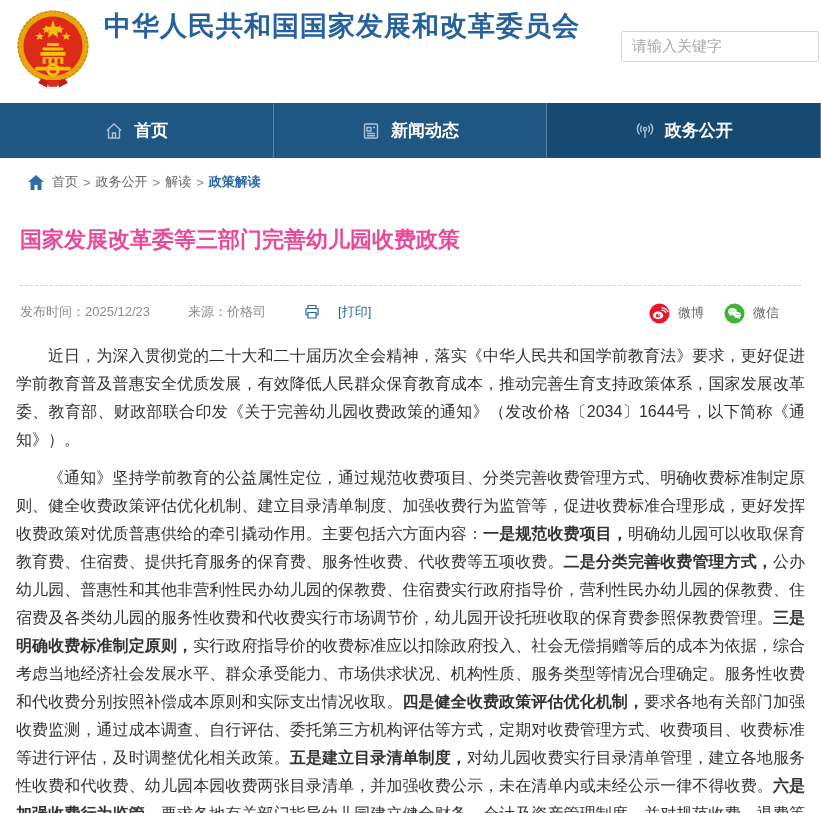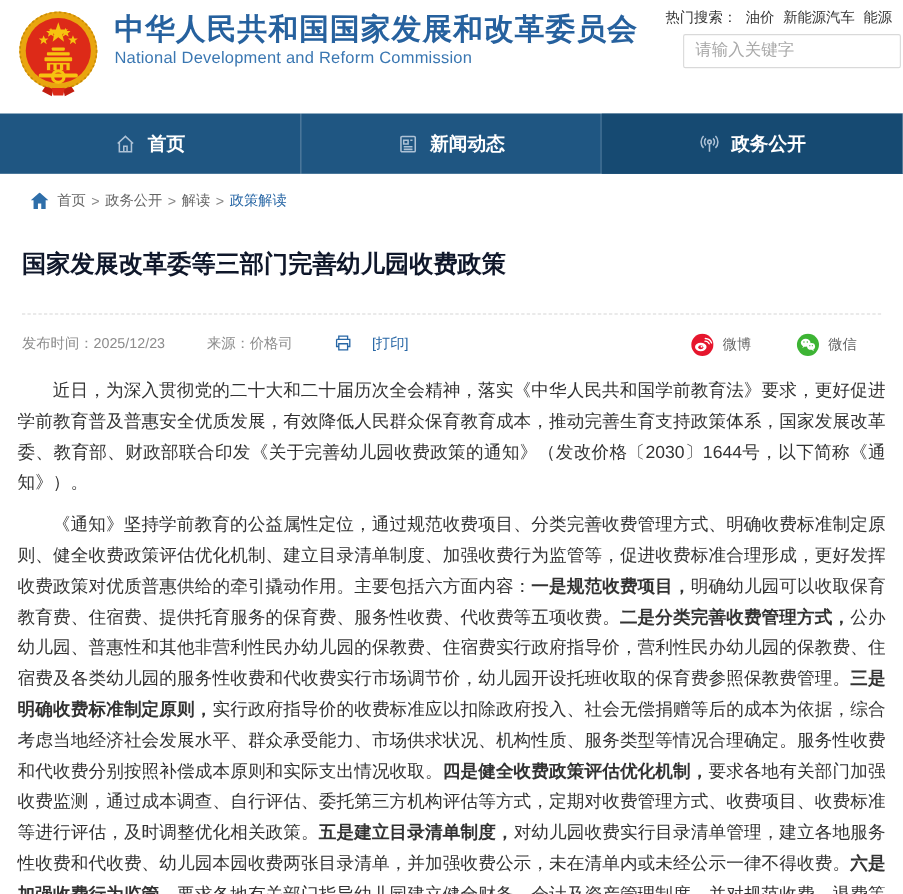--- a/index.html
+++ b/index.html
@@ -32,29 +32,29 @@
     border-right:1px solid rgba(255,255,255,.28);
   }
   .nav-item:first-child { border-left:none; }
   .nav-item.active { background:#164a72; }
   .nav-item svg { width:20px; height:20px; stroke:#aec2d6; fill:none; stroke-width:1.4; }
   
   .breadcrumb { display:flex; align-items:center; padding:15px 28px 8px; font-size:13px; color:#666; }
   .breadcrumb .home-ic { width:16px; height:15px; margin-right:8px; }
   .breadcrumb a { color:#666; text-decoration:none; cursor:pointer; }
   .breadcrumb .sep { margin:0 5px; color:#888; }
-  .breadcrumb .current { color:#2766a5; font-weight:normal; }
+  .breadcrumb .current { color:#2766a5; font-weight:bold; }
   
-  .article-title { margin:26px 20px 0; font-size:22px; font-weight:bold; color:#0f172a; line-height:1.35; }
+  .article-title { margin:26px 20px 0; font-size:22px; font-weight:bold; color:#ec4899; line-height:1.35; }
   .dotted-divider { margin:30px 20px 0; border-bottom:1px dashed #d5d5d5; height:0; }
   .meta-row { display:flex; align-items:flex-start; margin:0 20px; padding:17px 0 12px; font-size:13px; color:#8c8c8c; }
   .meta-item { margin-right:38px; }
   .print-group { display:flex; align-items:center; gap:18px; color:#2766a5; cursor:pointer; }
   .print-group svg { width:16px; height:15px; }
-  .share-group { margin-left:auto; display:flex; align-items:center; gap:41px; padding-right:22px; }
+  .share-group { margin-left:auto; display:flex; align-items:center; gap:20px; padding-right:22px; }
   .share-item { display:flex; align-items:center; gap:8px; color:#666; cursor:pointer; }
   .share-item svg { width:21px; height:21px; }
   
   .article-body { margin:6px 16px 0; }
   .article-body p {
     font-size:16px; line-height:28px; color:#333; text-align:justify;
     text-indent:2em; margin-bottom:10px;
   }
   .article-body strong { font-weight:bold; color:#333; }
 </style>
@@ -81,25 +81,21 @@
       <rect x="56" y="67" width="4" height="7" fill="#dd2a18"></rect>
       <circle cx="50" cy="82" r="9" fill="#f6c210"></circle>
       <circle cx="50" cy="82" r="5" fill="#dd2a18"></circle>
       <rect x="26" y="78" width="48" height="5" rx="2" fill="#f6c210"></rect>
       <polygon fill="#c21d10" points="34,94 44,97 42,106 30,100"></polygon>
       <polygon fill="#c21d10" points="66,94 56,97 58,106 70,100"></polygon>
       <polygon fill="#dd2a18" points="42,96 58,96 56,105 44,105"></polygon>
     </svg>
     <div class="title-block">
       <div class="title-cn">中华人民共和国国家发展和改革委员会</div>
-      <div class="title-en">National Development and Reform Commission</div>
     </div>
-  </div>
-  <div class="hotsearch">
-    <span>热门搜索：</span><a>油价</a><a>新能源汽车</a><a>能源</a>
   </div>
   <div class="search-box">
     <input type="text" placeholder="请输入关键字" style="">
   </div>
 </div>
 
 <div class="nav">
   <div class="nav-item">
     <svg viewBox="0 0 20 20">
         <path d="M3 9.5 L10 3 L17 9.5 M4.5 8.5 V17 H15.5 V8.5 M8.5 17 V12 H11.5 V17"></path>
@@ -170,15 +166,15 @@
         <circle cx="10.4" cy="8.2" r="0.7" fill="#3db434"></circle>
         <circle cx="12.8" cy="11.8" r="0.6" fill="#3db434"></circle>
         <circle cx="15.2" cy="11.8" r="0.6" fill="#3db434"></circle>
       </svg>
       <span>微信</span>
     </span>
   </span>
 </div>
 
 <div class="article-body">
-    <p><span>近日，为深入贯彻党的二十大和二十届历次全会精神，落实《中华人民共和国学前教育法》要求，更好促进学前教育普及普惠安全优质发展，有效降低人民群众保育教育成本，推动完善生育支持政策体系，国家发展改革委、教育部、财政部联合印发《关于完善幼儿园收费政策的通知》（发改价格〔2030〕1644号，以下简称《通知》）。</span></p>
+    <p><span>近日，为深入贯彻党的二十大和二十届历次全会精神，落实《中华人民共和国学前教育法》要求，更好促进学前教育普及普惠安全优质发展，有效降低人民群众保育教育成本，推动完善生育支持政策体系，国家发展改革委、教育部、财政部联合印发《关于完善幼儿园收费政策的通知》（发改价格〔2034〕1644号，以下简称《通知》）。</span></p>
     <p><span>《通知》坚持学前教育的公益属性定位，通过规范收费项目、分类完善收费管理方式、明确收费标准制定原则、健全收费政策评估优化机制、建立目录清单制度、加强收费行为监管等，促进收费标准合理形成，更好发挥收费政策对优质普惠供给的牵引撬动作用。主要包括六方面内容：</span><strong>一是规范收费项目，</strong><span>明确幼儿园可以收取保育教育费、住宿费、提供托育服务的保育费、服务性收费、代收费等五项收费。</span><strong>二是分类完善收费管理方式，</strong><span>公办幼儿园、普惠性和其他非营利性民办幼儿园的保教费、住宿费实行政府指导价，营利性民办幼儿园的保教费、住宿费及各类幼儿园的服务性收费和代收费实行市场调节价，幼儿园开设托班收取的保育费参照保教费管理。</span><strong>三是明确收费标准制定原则，</strong><span>实行政府指导价的收费标准应以扣除政府投入、社会无偿捐赠等后的成本为依据，综合考虑当地经济社会发展水平、群众承受能力、市场供求状况、机构性质、服务类型等情况合理确定。服务性收费和代收费分别按照补偿成本原则和实际支出情况收取。</span><strong>四是健全收费政策评估优化机制，</strong><span>要求各地有关部门加强收费监测，通过成本调查、自行评估、委托第三方机构评估等方式，定期对收费管理方式、收费项目、收费标准等进行评估，及时调整优化相关政策。</span><strong>五是建立目录清单制度，</strong><span>对幼儿园收费实行目录清单管理，建立各地服务性收费和代收费、幼儿园本园收费两张目录清单，并加强收费公示，未在清单内或未经公示一律不得收费。</span><strong>六是加强收费行为监管，</strong><span>要求各地有关部门指导幼儿园建立健全财务、会计及资产管理制度，并对规范收费、退费等行为提出明确要求。</span></p>
   </div>
 
 </body></html>

